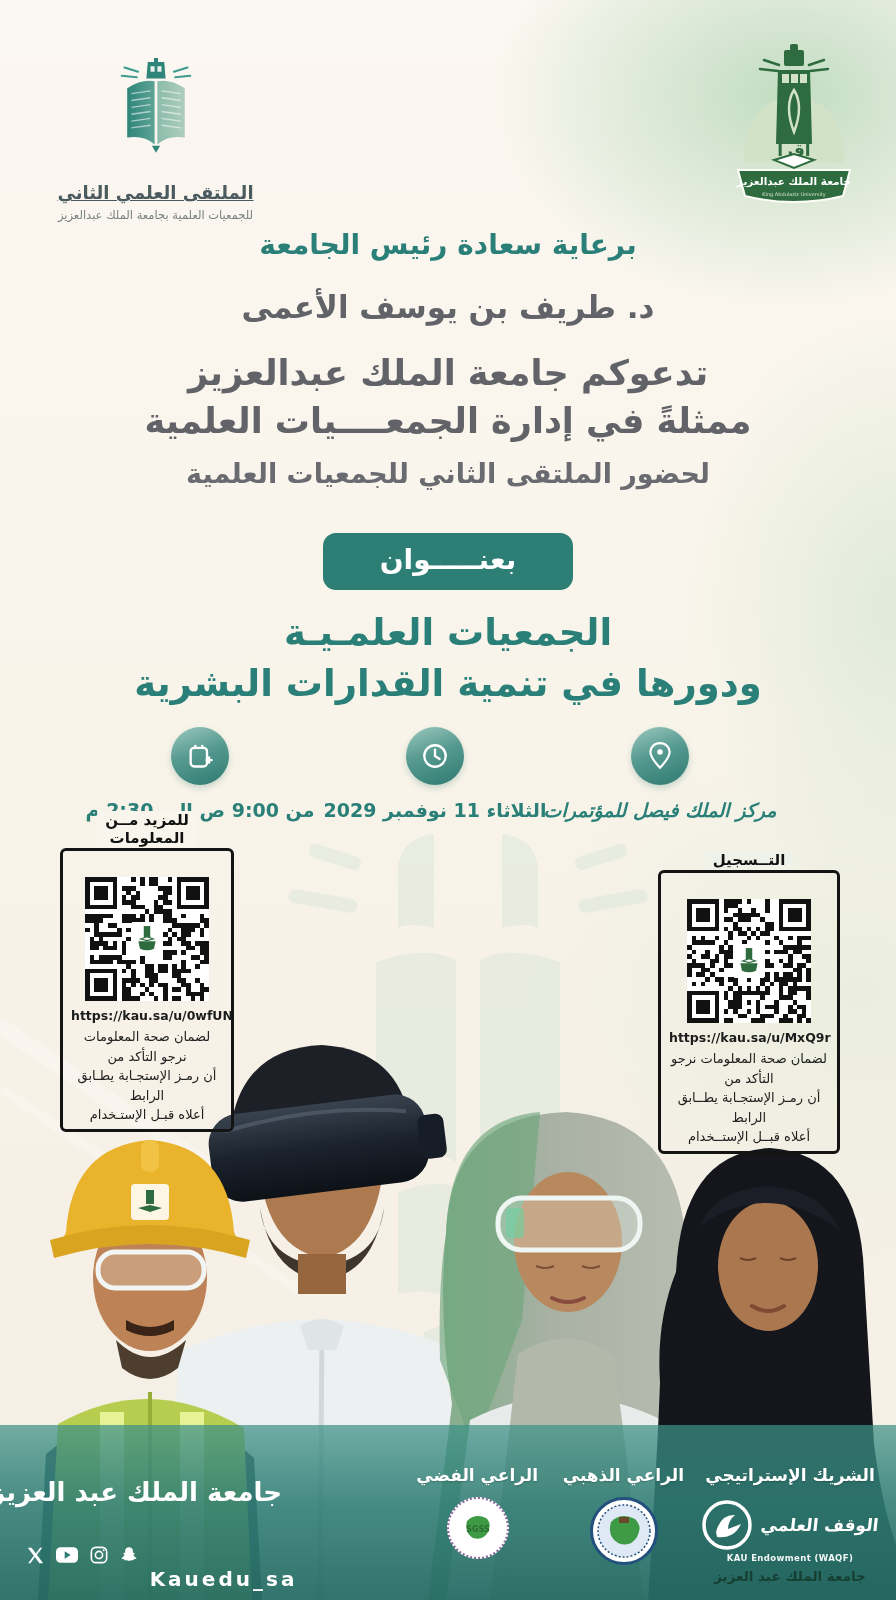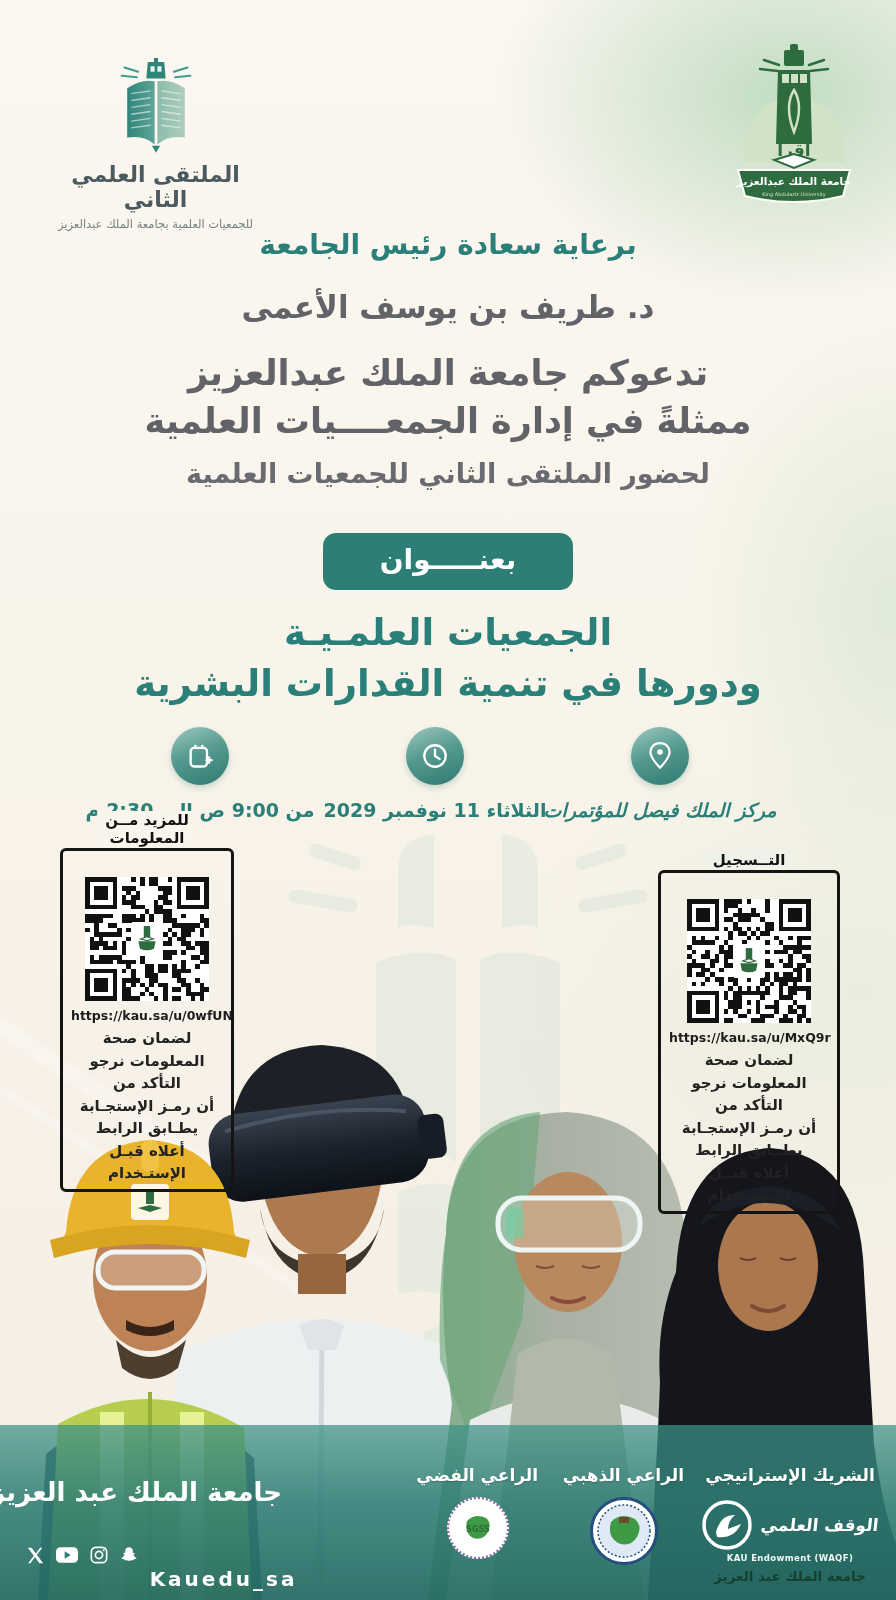--- a/index.html
+++ b/index.html
@@ -7,21 +7,21 @@
   .poster{
     position:relative; width:896px; height:1600px; margin:0 auto; overflow:hidden;
     background:
       radial-gradient(ellipse 420px 300px at 88% 6%, rgba(183,216,185,0.85), rgba(183,216,185,0) 70%),
       radial-gradient(ellipse 300px 420px at 100% 38%, rgba(203,226,201,0.55), rgba(203,226,201,0) 70%),
       radial-gradient(ellipse 500px 400px at 96% 62%, rgba(210,230,206,0.35), rgba(210,230,206,0) 70%),
       linear-gradient(180deg,#fbf7f1 0%, #f9f4ea 45%, #f6f0e6 75%, #f4efe5 100%);
   }
   
   .event-logo{ position:absolute; left:48px; top:58px; width:215px; text-align:center; z-index:5;}
-  .event-logo .title{ font-size:22px; font-weight:bold; color:#4a5a5e; margin-top:4px; }
+  .event-logo .title{ font-size:18px; font-weight:bold; color:#4a5a5e; margin-top:24px;text-decoration:underline; }
   .event-logo .subtitle{ font-size:11.5px; color:#75827f; margin-top:5px; }
   .kau-logo{ position:absolute; right:26px; top:44px; width:152px; height:160px; z-index:5; }
   
   .ctext{ position:absolute; left:0; width:100%; text-align:center; z-index:4; }
   .patron-heading{ top:228px; font-size:28px; font-weight:bold; color:#2a8078; }
   .patron-name{ top:289px; font-size:31px; font-weight:bold; color:#626368; }
   .inv1{ top:353px; font-size:35px; font-weight:bold; color:#626368; }
   .inv2{ top:401px; font-size:35px; font-weight:bold; color:#626368; }
   .inv3{ top:458px; font-size:27px; font-weight:bold; color:#6a6b70; }
   .badge-wrap{ top:533px; }
@@ -44,21 +44,21 @@
   .qr-frame{ position:relative; border:3px solid #141414; border-radius:6px; padding:26px 8px 4px; margin-top:10px; }
   .qr-chip{ position:absolute; top:-22px; left:50%; transform:translateX(-50%);
       padding:0 8px; font-size:15px; font-weight:bold; color:#111; line-height:1.2; white-space:nowrap; }
   .qr-info  .qr-chip{ background:#faf5ec; top:-40px; }
   .qr-register .qr-chip{ background:#eef2e9; }
   .qrbox{ position:relative; width:124px; height:124px; margin:0 auto; background:#fff; }
   .qr-grid{ width:100%; height:100%; }
   .qr-logo{ position:absolute; left:50%; top:50%; width:30px; height:34px; transform:translate(-50%,-50%);
       background:#fff; display:flex; align-items:center; justify-content:center; }
   .qr-url{ margin-top:7px; font-size:12.5px; font-weight:bold; color:#1c1c1c; direction:ltr; white-space:nowrap; }
-  .qr-disc{ margin-top:4px; font-size:15px; font-weight:bold; color:#222; line-height:1.5; }
+  .qr-disc{ margin-top:4px; font-size:13px; font-weight:normal; color:#222; line-height:1.5; }
   
   .watermark{ position:absolute; left:248px; top:832px; width:440px; height:560px; z-index:1; opacity:0.55; }
   
   .people{ position:absolute; left:0; top:1020px; width:896px; height:580px; z-index:2; }
   
   .footer{ position:absolute; left:0; top:1425px; width:896px; height:175px; z-index:3;
       background:linear-gradient(180deg, rgba(62,146,136,0.72) 0%, rgba(47,125,116,0.88) 45%, rgba(38,108,100,0.94) 100%); }
   .uni-block{ position:absolute; left:42px; top:52px; width:240px; text-align:center; }
   .uni-name{ font-size:26px; font-weight:bold; color:#fff; white-space:nowrap; }
   .social-row{ direction:ltr; margin-top:12px; display:flex; align-items:center; justify-content:center; gap:12px; }

